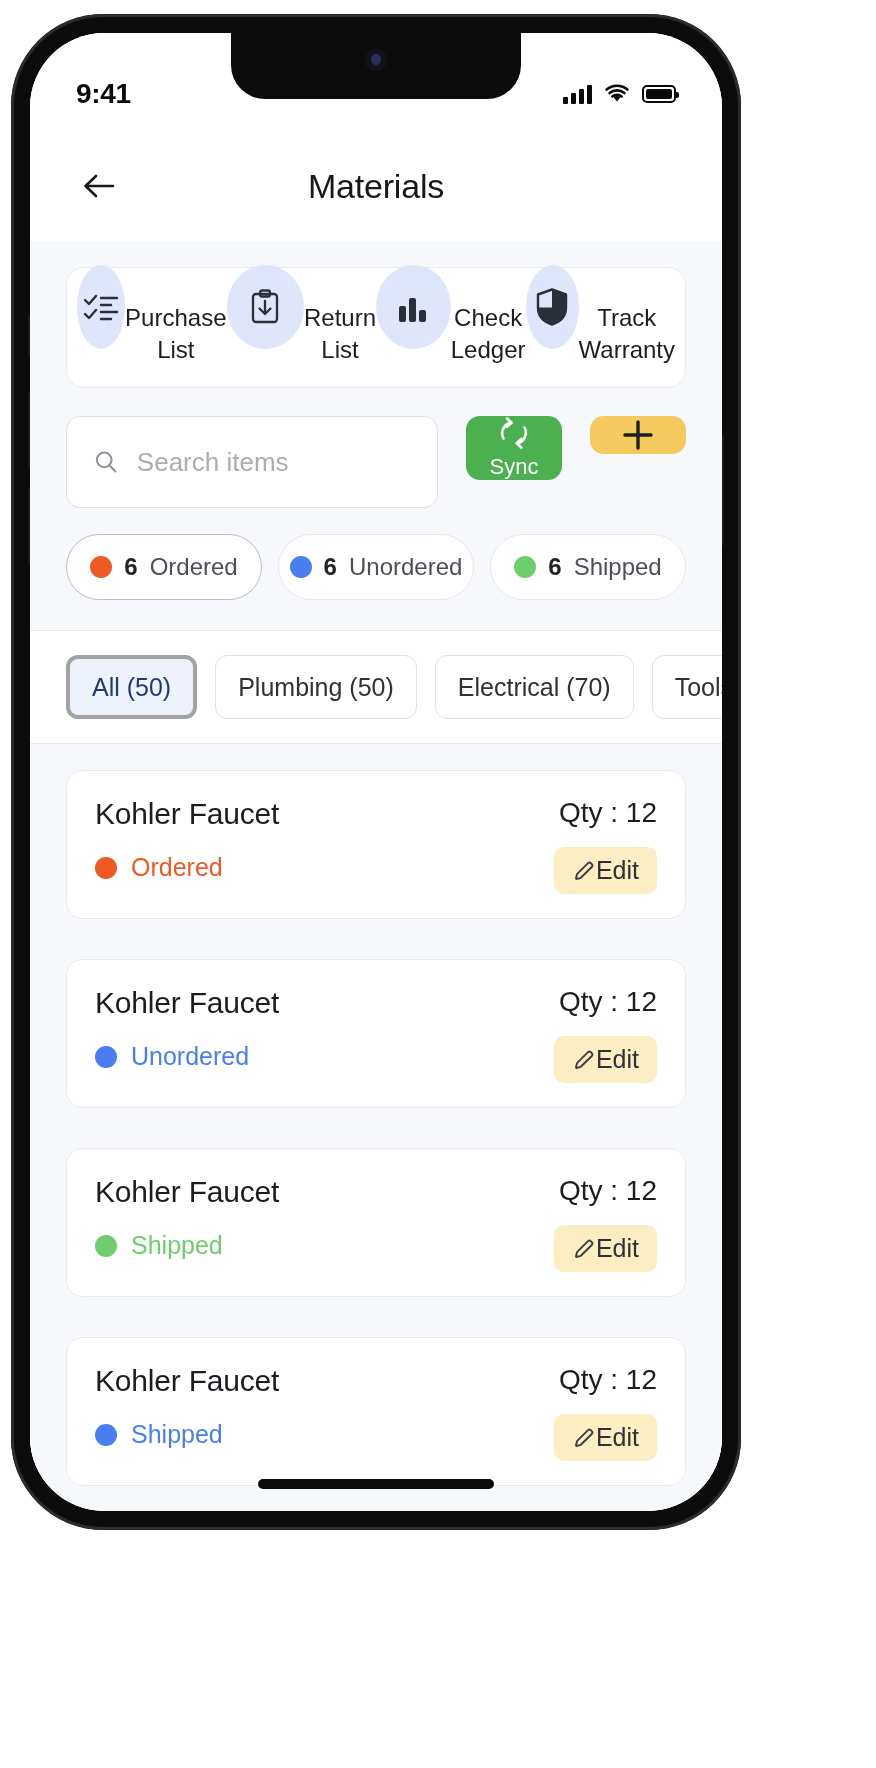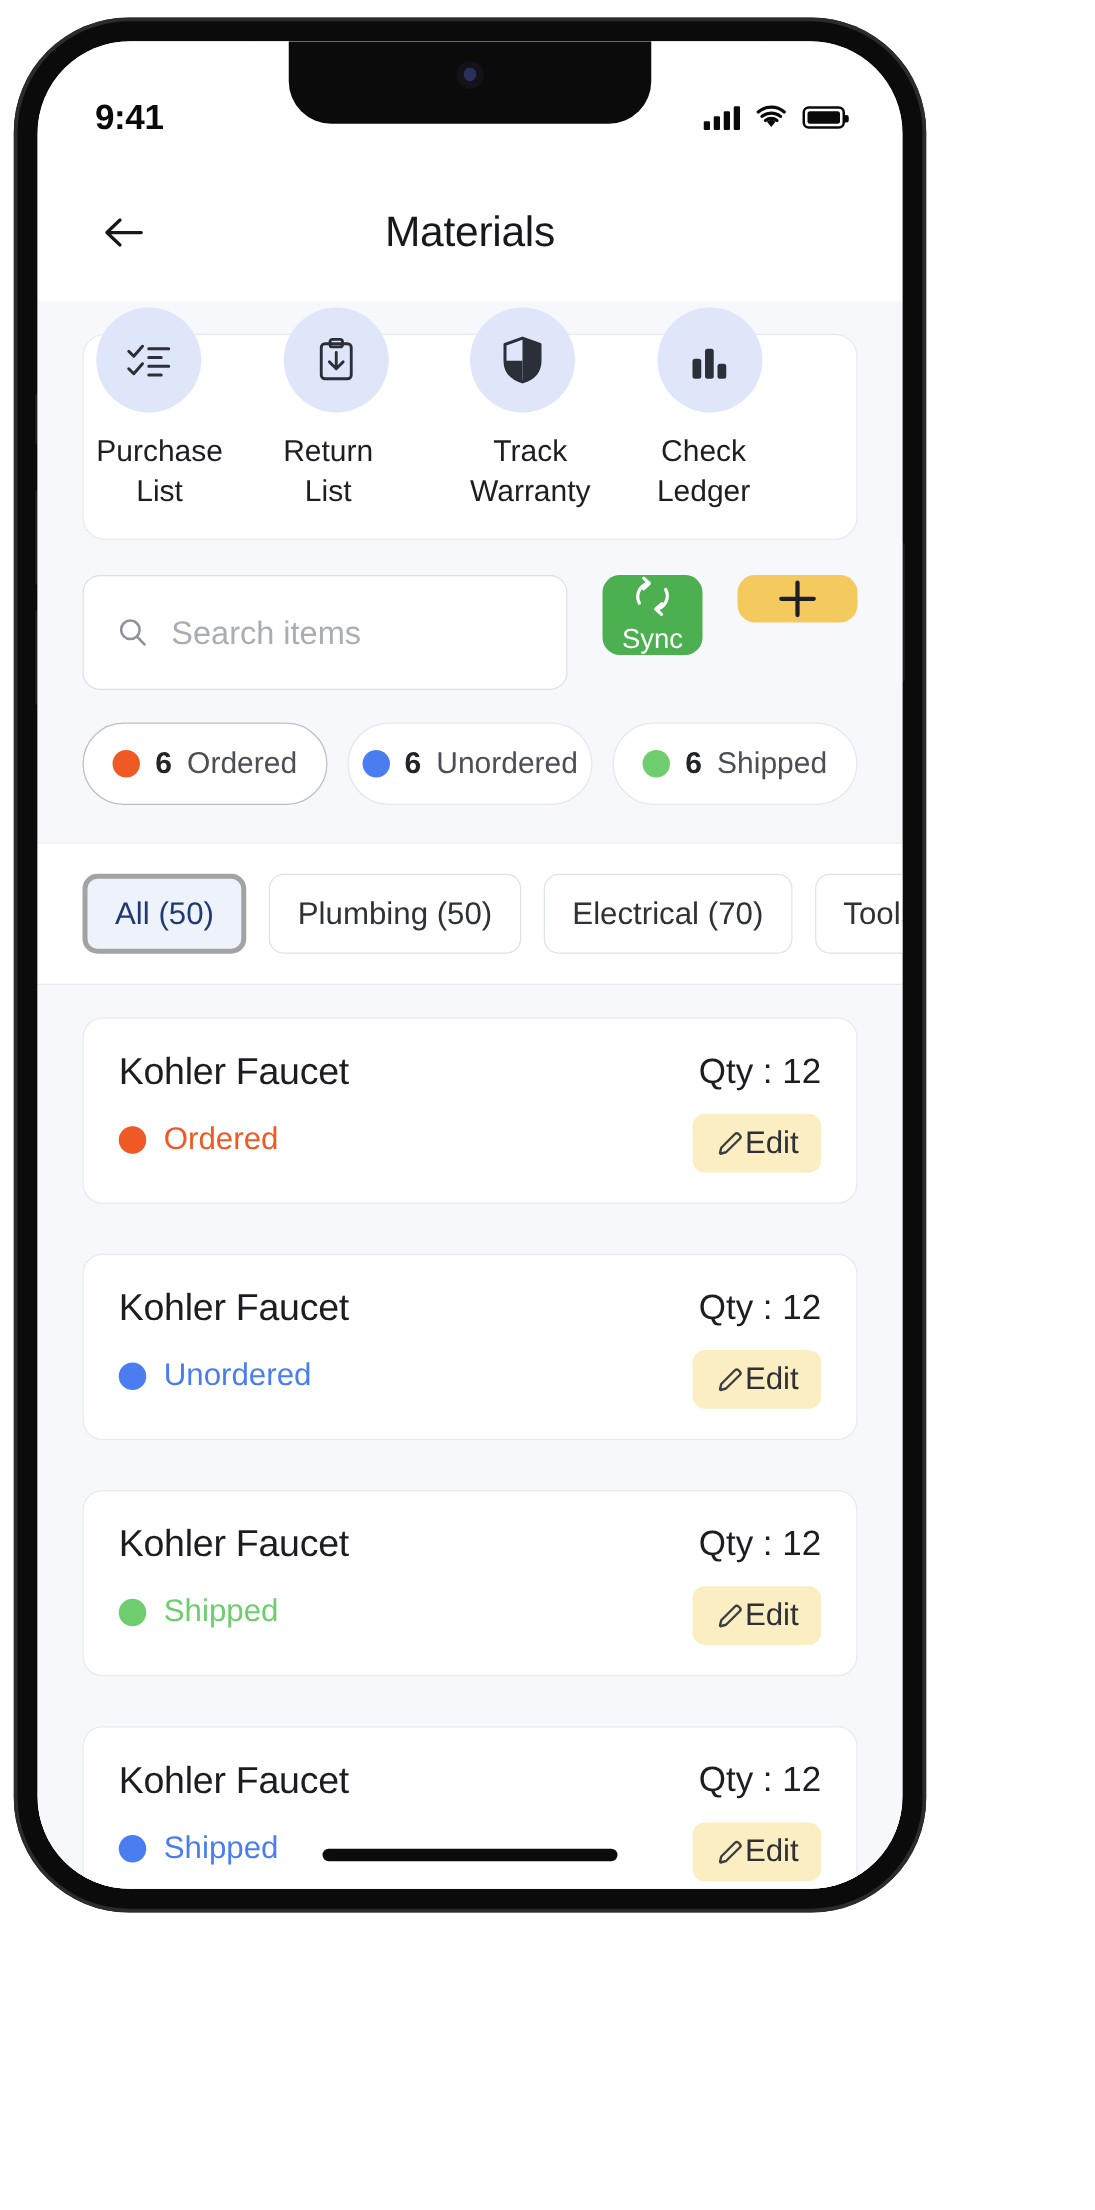--- a/index.html
+++ b/index.html
@@ -175,22 +175,22 @@
     border-radius: 18px;
     padding: 34px 10px 22px 10px;
     display: flex;
     justify-content: space-around;
     align-items: flex-start;
     position: relative;
   }
   .quick-item {
     width: 25%;
     display: flex;
-    flex-direction: column;
-    align-items: flex-start;
+    flex-direction: row;
+    align-items: flex-end;
     cursor: pointer;
   }
   .quick-icon {
     width: 84px; height: 84px;
     border-radius: 50%;
     background: #dfe6fa;
     display: flex; align-items: center; justify-content: center;
     margin-top: -56px;
     margin-bottom: 16px;
   }
@@ -226,21 +226,21 @@
     outline: none;
     background: transparent;
     font-family: "Liberation Sans", sans-serif;
     font-size: 26px;
     color: #2b2d33;
     width: 100%;
   }
   .search-input::placeholder { color: #a9adb6; }
 
   .sync-btn {
-    width: 80px;
+    width: 96px;
     background: #4caf50;
     border-radius: 14px;
     display: flex;
     flex-direction: column;
     align-items: center;
     justify-content: center;
     gap: 4px;
     cursor: pointer;
   }
   .sync-label {
@@ -438,41 +438,41 @@
                   <rect x="12" y="2.5" width="10" height="6" rx="2" stroke="#2b2f38" stroke-width="2.3" fill="none"></rect>
                   <path d="M17 13v13M11.5 20.5L17 26l5.5-5.5" stroke="#2b2f38" stroke-width="2.3" fill="none" stroke-linecap="round" stroke-linejoin="round"></path>
                 </svg>
               </div>
               <div class="quick-label">Return
 List</div>
             </div>
 
             <div class="quick-item">
               <div class="quick-icon">
+                <svg width="36" height="34" viewBox="0 0 36 34">
+                  <rect x="4" y="16" width="7" height="16" rx="2" fill="#2b2f38"></rect>
+                  <rect x="14" y="8" width="7" height="24" rx="2" fill="#2b2f38"></rect>
+                  <rect x="24" y="20" width="7" height="12" rx="2" fill="#2b2f38"></rect>
+                </svg>
+              </div>
+              <div class="quick-label">Check
+Ledger</div>
+            </div>
+
+            <div class="quick-item">
+              <div class="quick-icon">
                 <svg width="34" height="40" viewBox="0 0 34 40">
                   <path d="M17 2.5L31 7.5v13c0 9-6 14.5-14 17-8-2.5-14-8-14-17v-13L17 2.5z" fill="none" stroke="#2b2f38" stroke-width="2.4" stroke-linejoin="round"></path>
                   <path d="M17 2.5L31 7.5v13c0 9-6 14.5-14 17V2.5z" fill="#2b2f38"></path>
                   <path d="M3 20.5h28" stroke="#2b2f38" stroke-width="0"></path>
                   <path d="M17 20.5H3v0c0 9 6 14.5 14 17v-17z" fill="#2b2f38"></path>
                 </svg>
               </div>
               <div class="quick-label">Track
 Warranty</div>
-            </div>
-
-            <div class="quick-item">
-              <div class="quick-icon">
-                <svg width="36" height="34" viewBox="0 0 36 34">
-                  <rect x="4" y="16" width="7" height="16" rx="2" fill="#2b2f38"></rect>
-                  <rect x="14" y="8" width="7" height="24" rx="2" fill="#2b2f38"></rect>
-                  <rect x="24" y="20" width="7" height="12" rx="2" fill="#2b2f38"></rect>
-                </svg>
-              </div>
-              <div class="quick-label">Check
-Ledger</div>
             </div>
 
           </div>
         </div>
 
         <div class="search-row">
           <div class="search-box">
             <svg width="30" height="30" viewBox="0 0 30 30">
               <circle cx="13" cy="12.5" r="8.5" stroke="#8e939c" stroke-width="2.4" fill="none"></circle>
               <path d="M19.3 19L26 26" stroke="#8e939c" stroke-width="2.4" stroke-linecap="round"></path>

